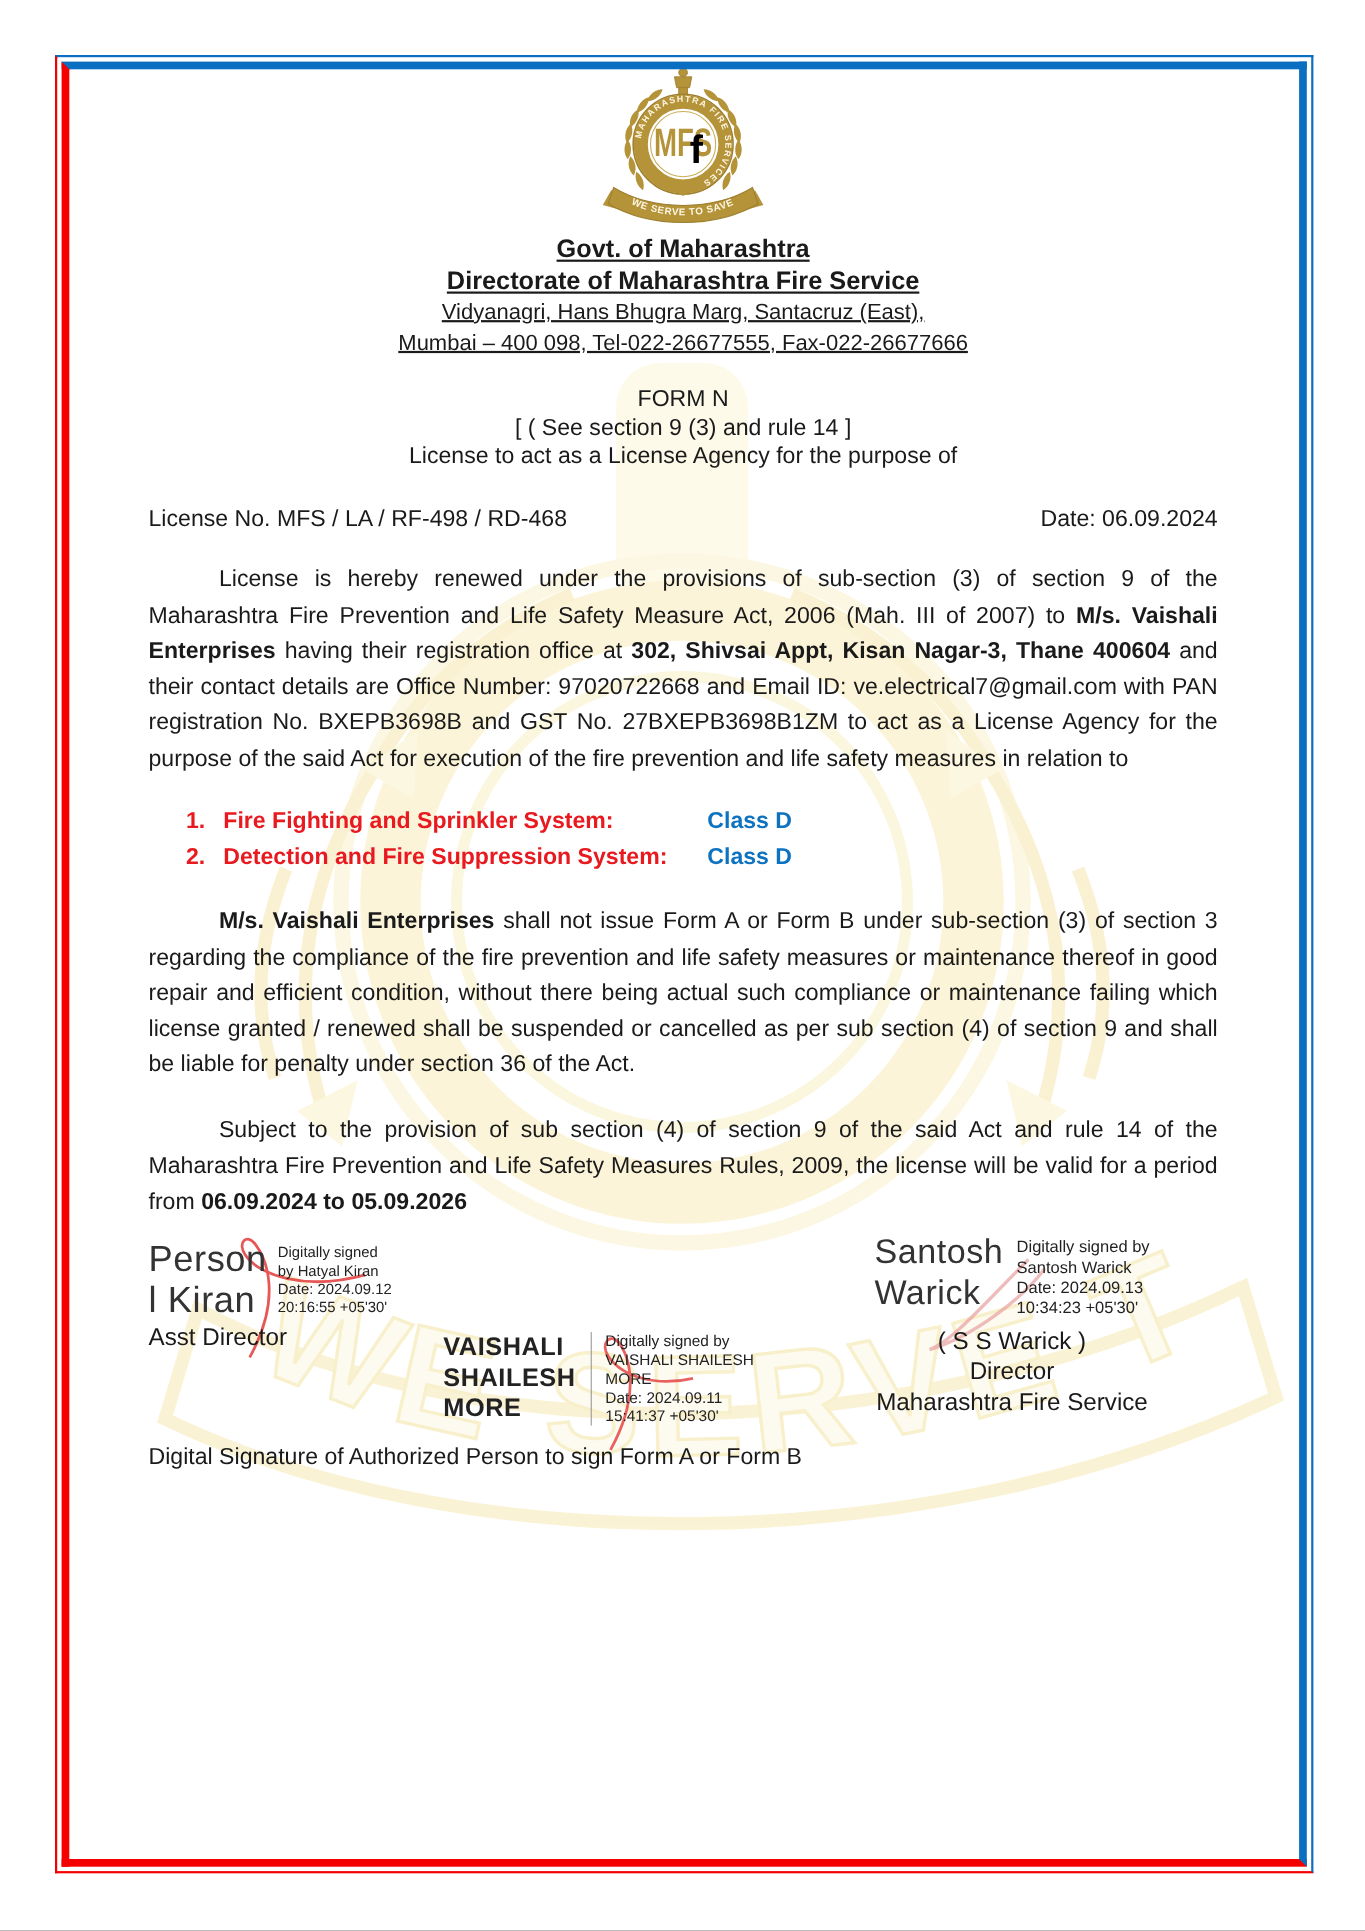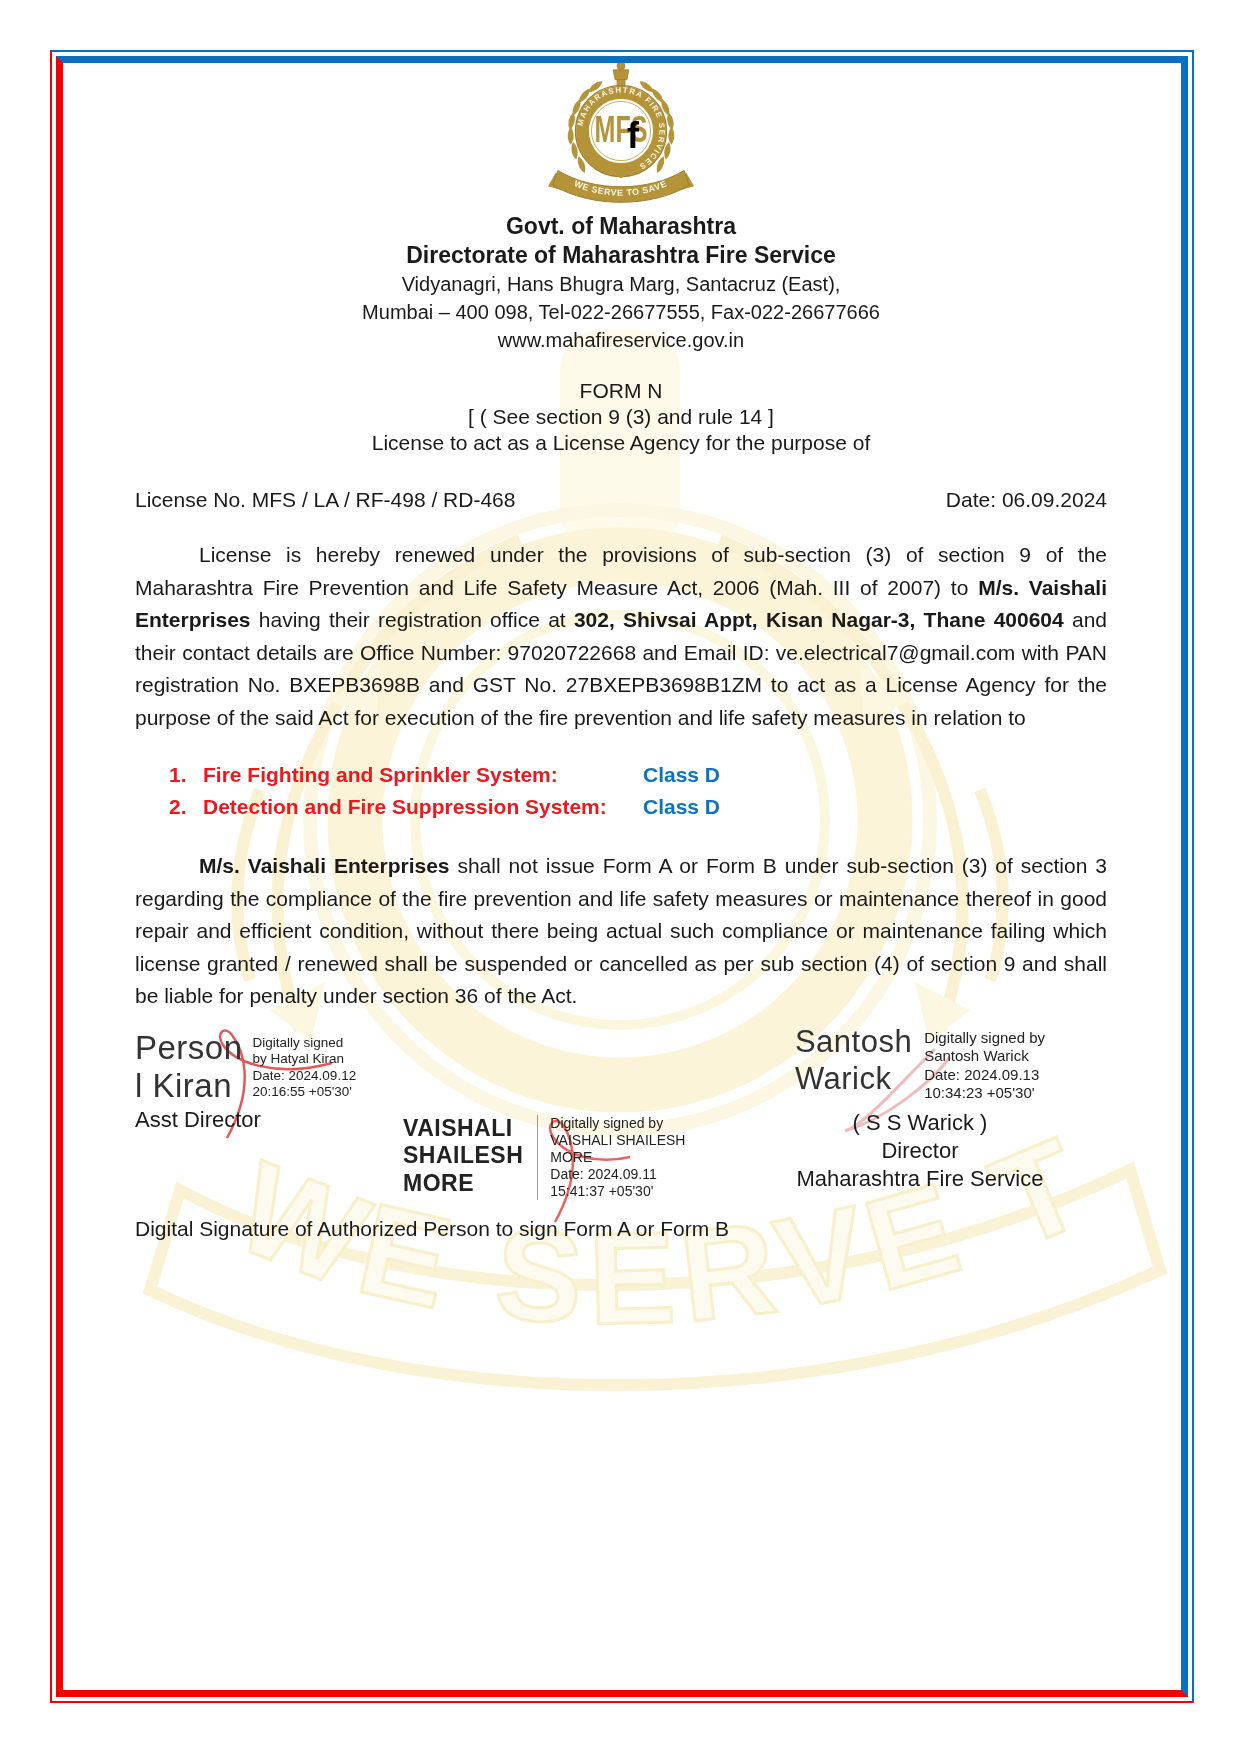--- a/index.html
+++ b/index.html
@@ -28,21 +28,21 @@
   .watermark{position:absolute;left:0;top:0;z-index:0;pointer-events:none;}
   .content{position:absolute;left:135px;top:58px;width:972px;z-index:2;}
 
   .logo-wrap{position:relative;text-align:center;height:150px;margin-bottom:4px;}
   .logo-wrap svg{display:inline-block;}
   .logo-f{
     position:absolute;left:50%;top:60px;margin-left:6px;
     font-size:36px;font-weight:700;color:#000;line-height:1;
   }
 
-  .hdr{text-align:center;}
+  .hdr{text-align:center;text-decoration:underline;}
   .hdr-org{font-size:23px;font-weight:700;line-height:29px;}
   .hdr-addr{font-size:20px;line-height:28px;}
 
   .form-head{text-align:center;margin-top:24px;font-weight:400;font-size:21px;line-height:26px;}
 
   .license-row{display:flex;justify-content:space-between;margin-top:32px;font-size:21px;}
 
   .para{
     font-size:21px;line-height:32.5px;text-align:justify;
     text-indent:64px;margin:27px 0 0 0;
@@ -161,21 +161,20 @@
         </g>
       </svg>
       <div class="logo-f">f</div>
     </div>
 
     <div class="hdr">
       <div class="hdr-org">Govt. of Maharashtra</div>
       <div class="hdr-org">Directorate of Maharashtra Fire Service</div>
       <div class="hdr-addr">Vidyanagri, Hans Bhugra Marg, Santacruz (East),</div>
       <div class="hdr-addr">Mumbai – 400 098, Tel-022-26677555, Fax-022-26677666</div>
-      <div class="hdr-addr">www.mahafireservice.gov.in</div>
     </div>
 
     <div class="form-head">
       <div>FORM N</div>
       <div>[ ( See section 9 (3) and rule 14 ]</div>
       <div>License to act as a License Agency for the purpose of</div>
     </div>
 
     <div class="license-row">
       <span>License No. MFS / LA / RF-498 / RD-468</span>
@@ -192,20 +191,21 @@
       </div>
       <div class="svc-row">
         <span class="svc-num">2.</span>
         <span class="svc-label">Detection and Fire Suppression System:</span>
         <span class="svc-value">Class D</span>
       </div>
     </div>
 
     <p class="para"><span class="b">M/s. Vaishali Enterprises</span><span> shall not issue Form A or Form B under sub-section (3) of section 3 regarding the compliance of the fire prevention and life safety measures or maintenance thereof in good repair and efficient condition, without there being actual such compliance or maintenance failing which license granted / renewed shall be suspended or cancelled as per sub section (4) of section 9 and shall be liable for penalty under section 36 of the Act.</span></p>
 
+    <p class="para"><span>Subject to the provision of sub section (4) of section 9 of the said Act and rule 14 of the Maharashtra Fire Prevention and Life Safety Measures Rules, 2009, the license will be valid for a period from </span><span class="b">06.09.2024 to 05.09.2026</span></p>
 
     <div class="sig-area">
 
       <svg class="flourish" style="left:52px;top:-6px;" width="150" height="120" viewBox="0 0 150 120">
         <path d="M40,115 C 70,60 55,25 45,12 C 38,2 28,10 36,22 C 48,40 90,55 145,40" fill="none" stroke="#e23b3b" stroke-width="2.5" opacity="0.85"></path>
       </svg>
 
       <div class="sig-left">
         <div class="sig-flex">
           <div>

